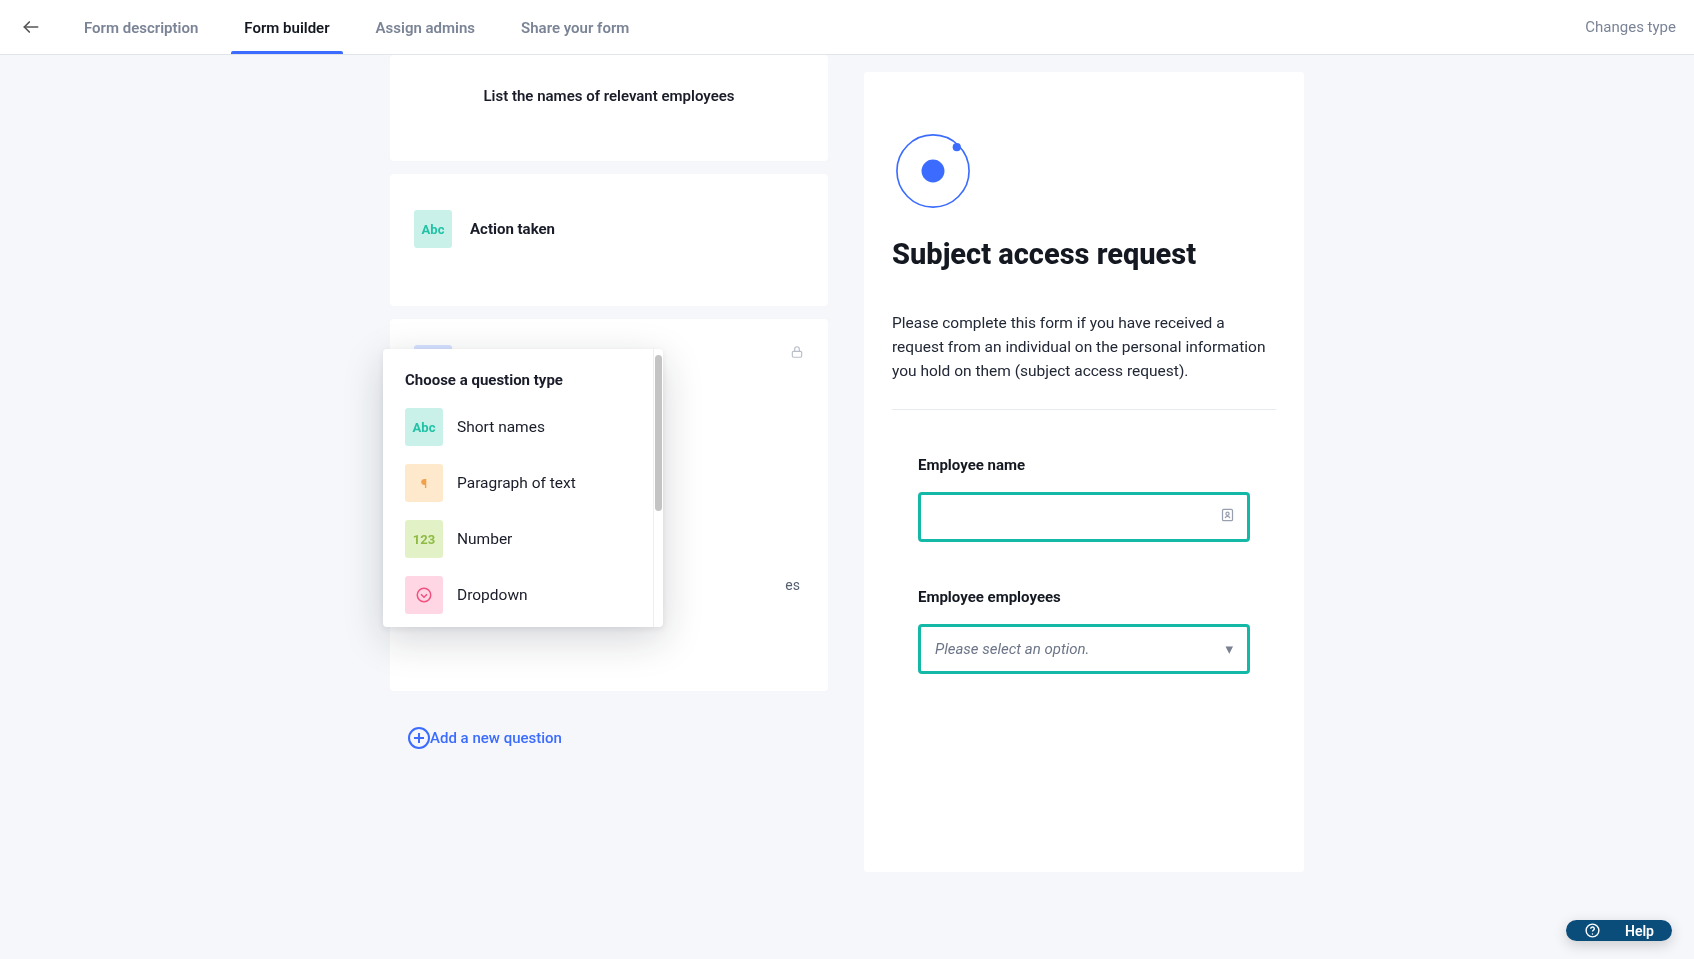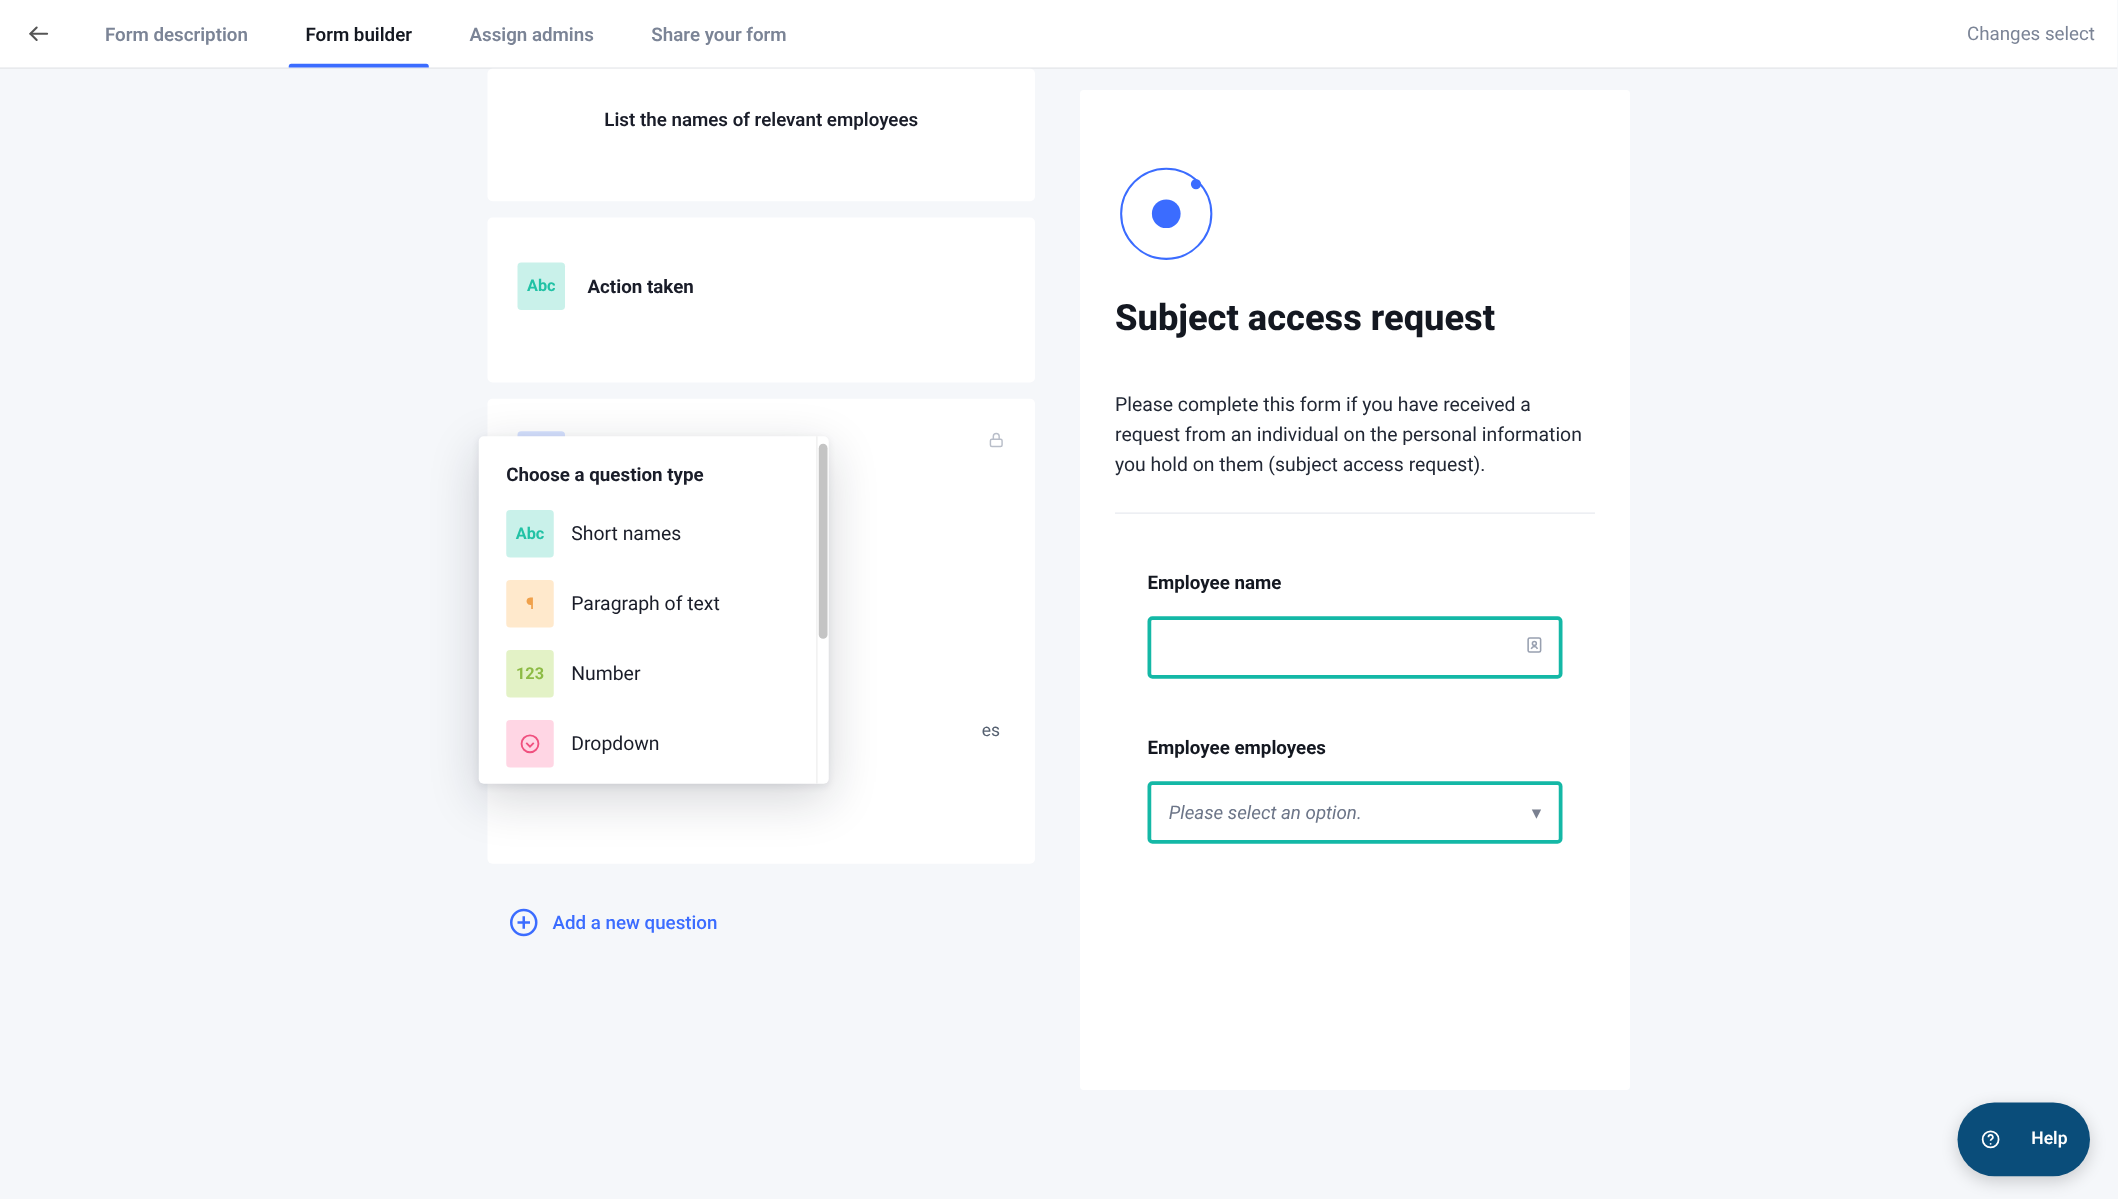--- a/index.html
+++ b/index.html
@@ -101,21 +101,21 @@
     position:absolute;left:1px;right:1px;top:6px;height:56%;
     background:#c4c4c4;border-radius:4px;
   }
   
   .peek-text{
     position:absolute;right:28px;top:258px;color:#556070;
     font-size:14px;
   }
   
   .add-q{
-    display:flex;align-items:center;gap:12px;
+    display:flex;align-items:center;
     color:#3b6cff;font-weight:500;font-size:15px;
     margin:36px 0 0 18px;cursor:pointer;
   }
   .add-q .circ{
     width:22px;height:22px;border:2px solid #3b6cff;border-radius:50%;
     position:relative;
   }
   .add-q .circ::before,.add-q .circ::after{
     content:"";position:absolute;background:#3b6cff;
   }
@@ -138,22 +138,22 @@
   }
   .select-input{
     display:flex;align-items:center;justify-content:space-between;
     font-style:italic;color:#6c7588;cursor:pointer;
   }
   .select-input .caret{color:#7a8090;font-style:normal;}
   
   .help-pill{
     position:fixed;right:22px;bottom:18px;
     background:#0a4d7a;color:#fff;
-    border-radius:999px;padding:21px 18px;
-    display:flex;align-items:flex-start;gap:24px;
+    border-radius:999px;padding:2px 18px;
+    display:flex;align-items:flex-end;gap:24px;
     font-weight:600;font-size:14px;cursor:pointer;
     box-shadow:0 4px 14px rgba(0,0,0,.18);
   }
   .help-pill svg{width:17px;height:17px;}
 </style>
 </head>
 <body>
 
 <div class="top-bar">
   <div class="back-btn">
@@ -161,21 +161,21 @@
         <line x1="20" y1="12" x2="4" y2="12"></line>
         <polyline points="10 18 4 12 10 6"></polyline>
       </svg>
   </div>
   <div class="tabs">
     <div class="tab">Form description</div>
     <div class="tab active">Form builder</div>
     <div class="tab">Assign admins</div>
     <div class="tab">Share your form</div>
   </div>
-  <div class="status-text">Changes select</div>
+  <div class="status-text">Changes type</div>
 </div>
 
 <div class="work-area">
 
   <div class="builder-col">
 
     <div class="q-card first">
       <div class="q-title-only">List the names of relevant employees</div>
     </div>
 

